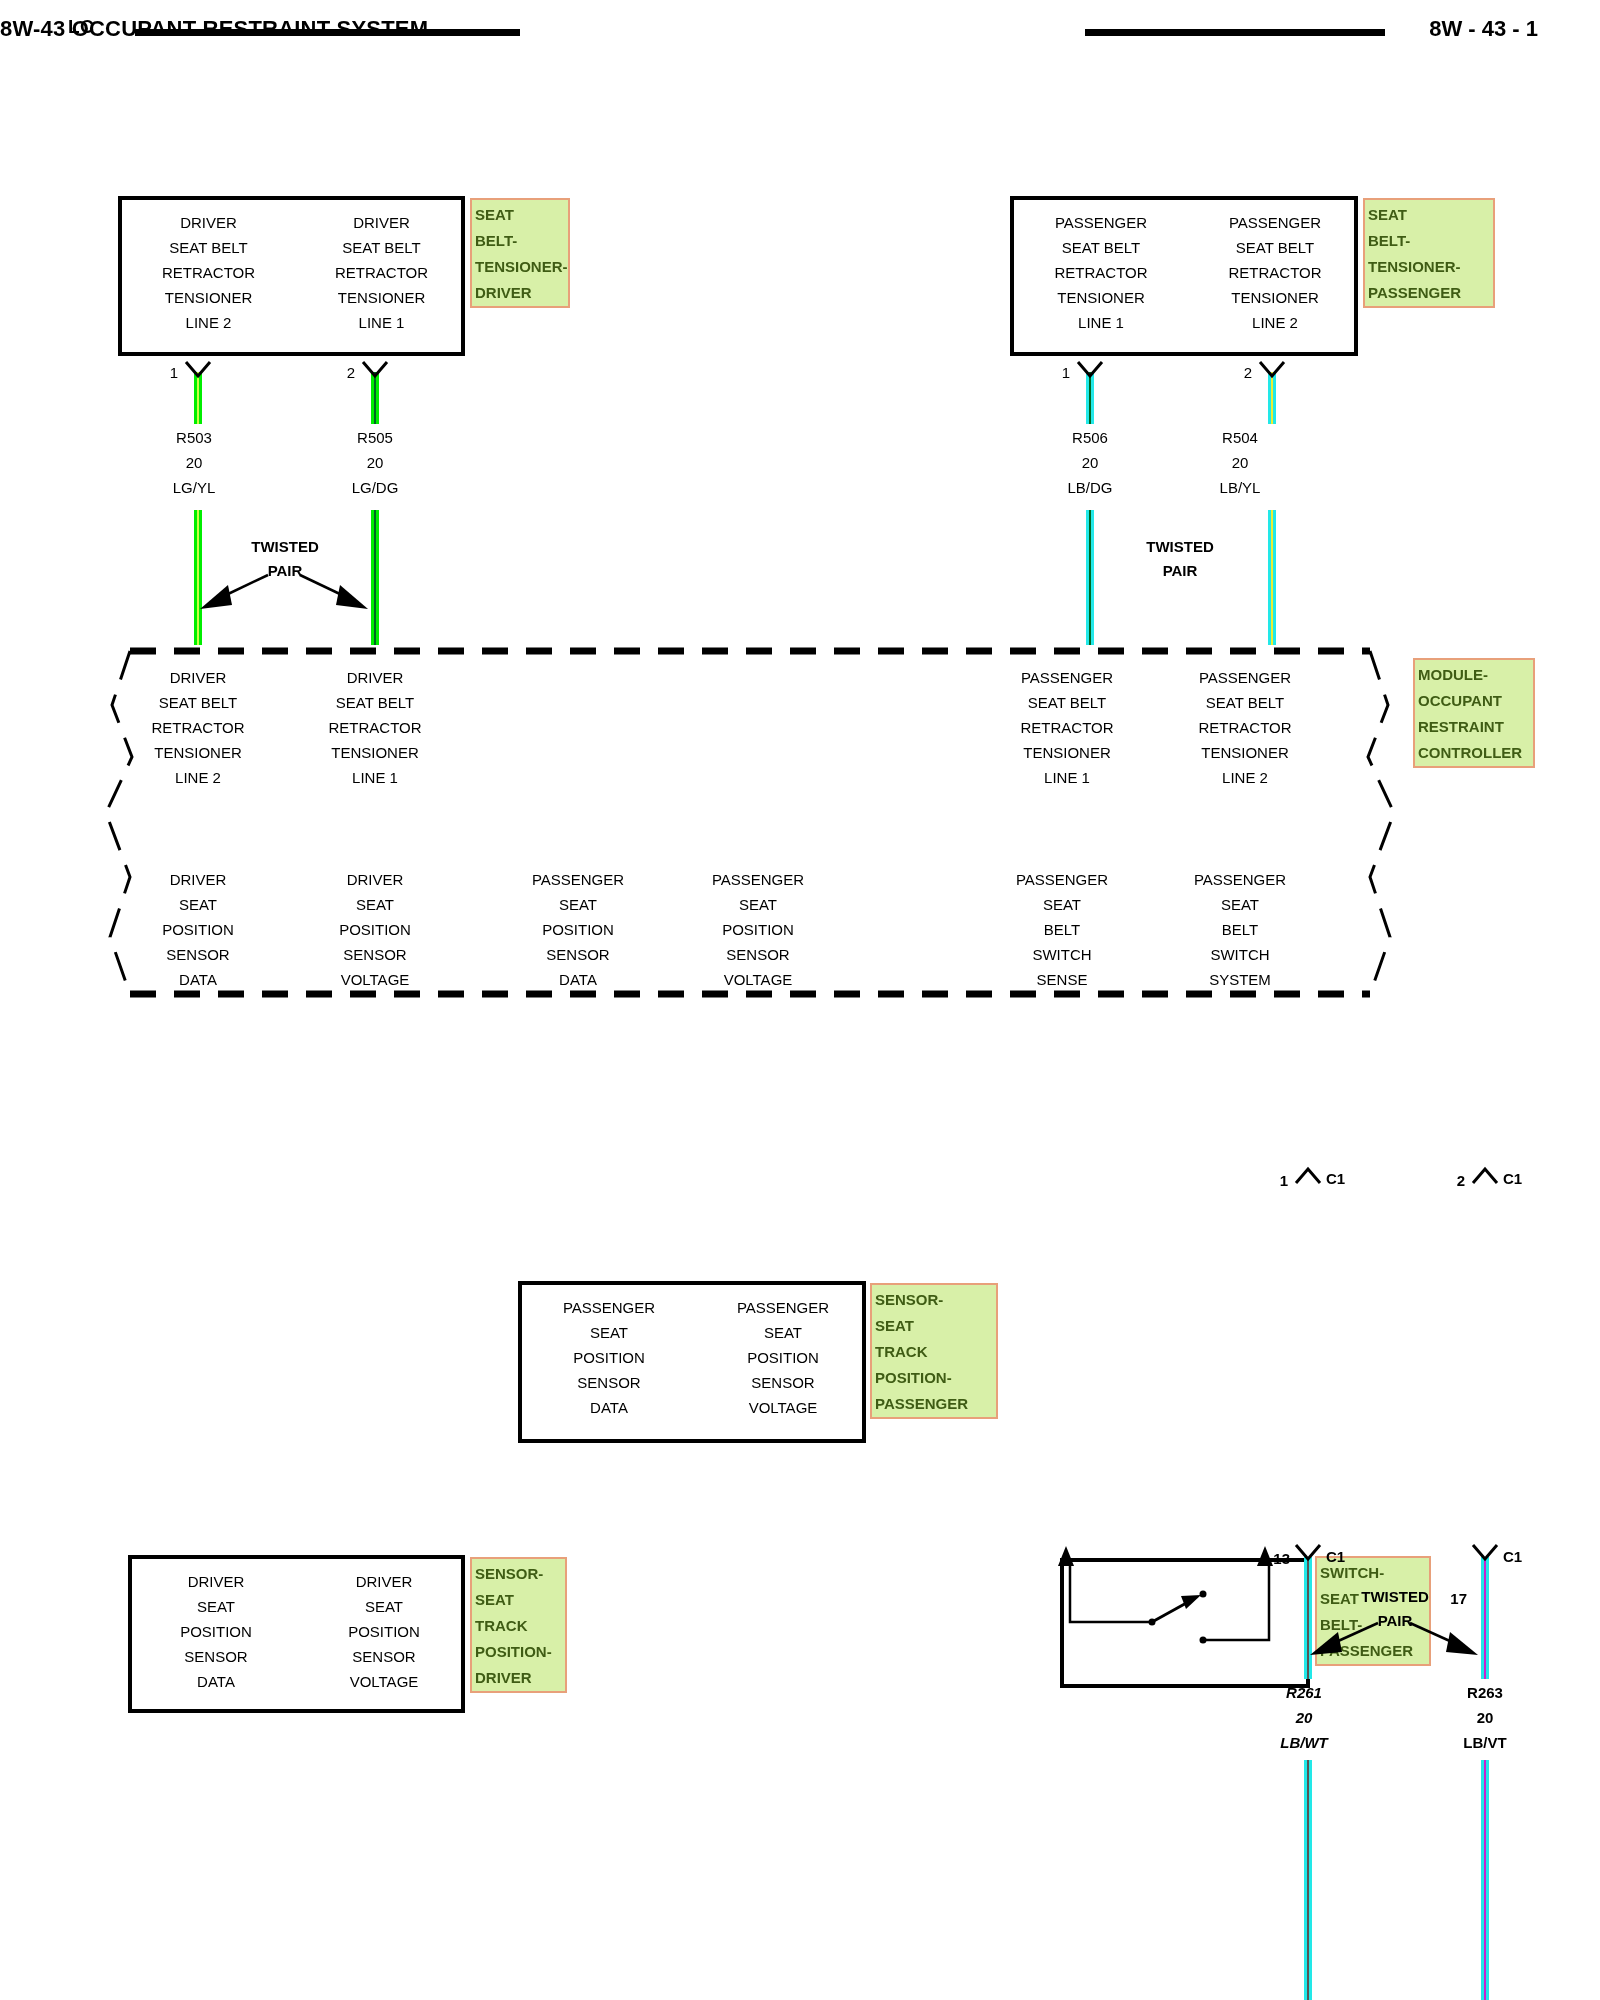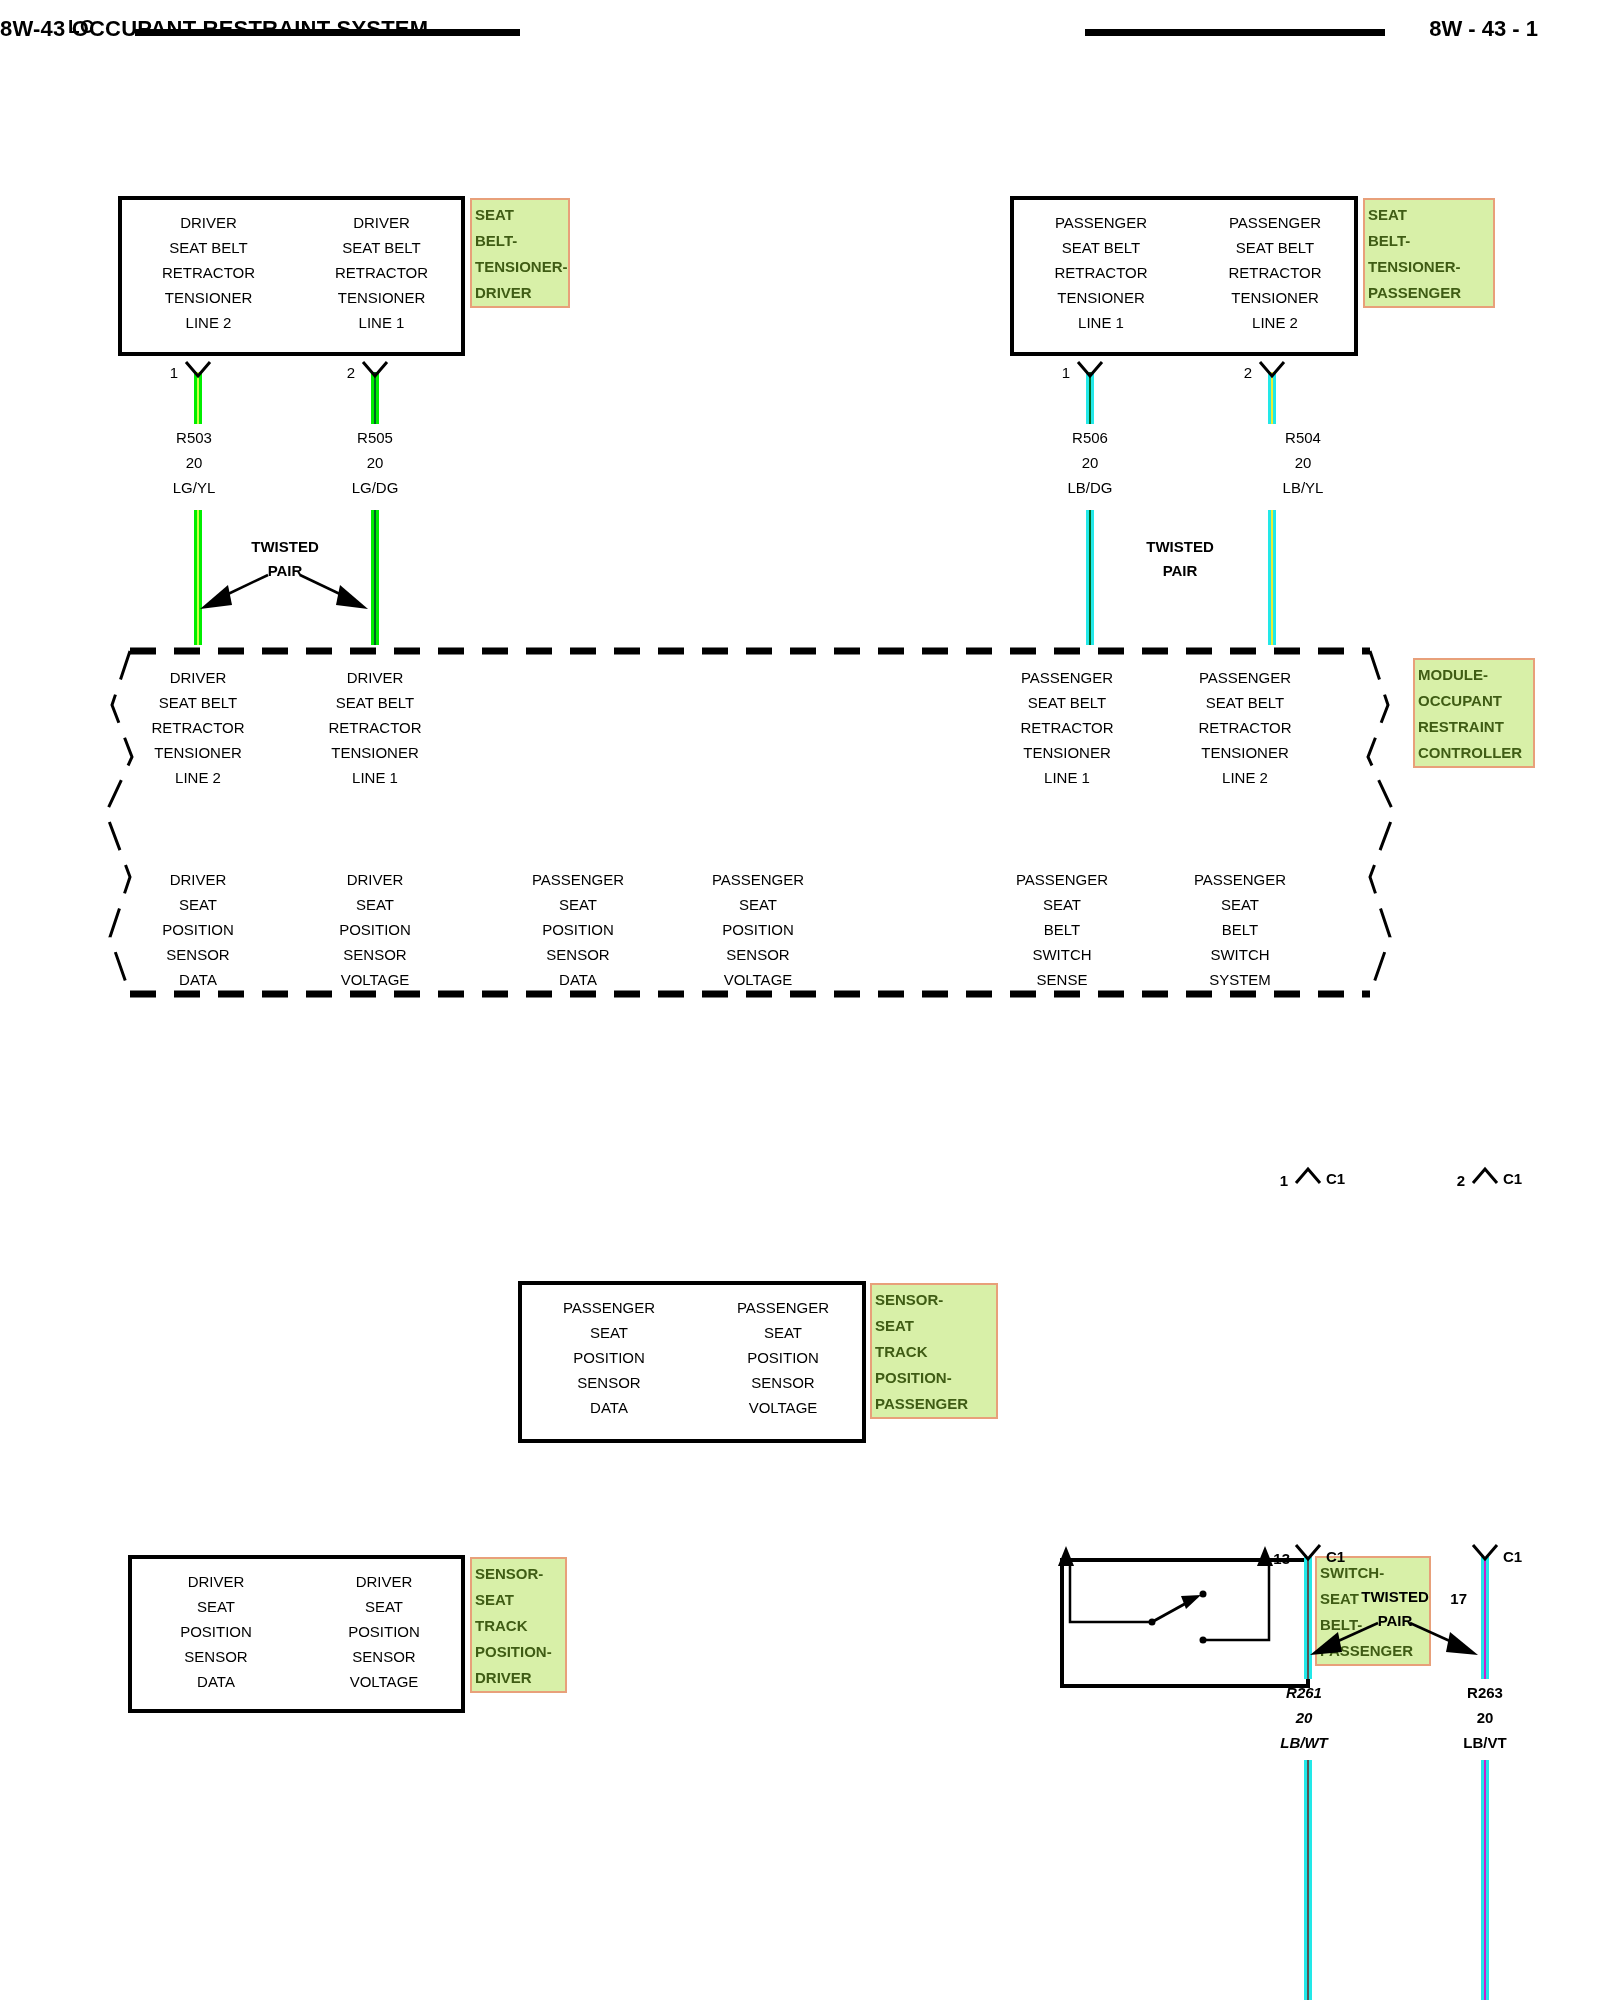--- a/index.html
+++ b/index.html
@@ -327,21 +327,21 @@
   <div class="wspec" style="left:305px;top:425px;width:140px;">
     <div>R505</div>
     <div>20</div>
     <div>LG/DG</div>
   </div>
   <div class="wspec" style="left:1020px;top:425px;width:140px;">
     <div>R506</div>
     <div>20</div>
     <div>LB/DG</div>
   </div>
-  <div class="wspec" style="left:1233px;top:425px;width:140px;">
+  <div class="wspec" style="left:1170px;top:425px;width:140px;">
     <div>R504</div>
     <div>20</div>
     <div>LB/YL</div>
   </div>
 
   <div class="tp" style="left:215px;top:535px;width:140px;">
     <div>TWISTED</div>
     <div>PAIR</div>
   </div>
   <svg class="tp-art" style="left:190px;top:565px;width:200px;height:55px;">

